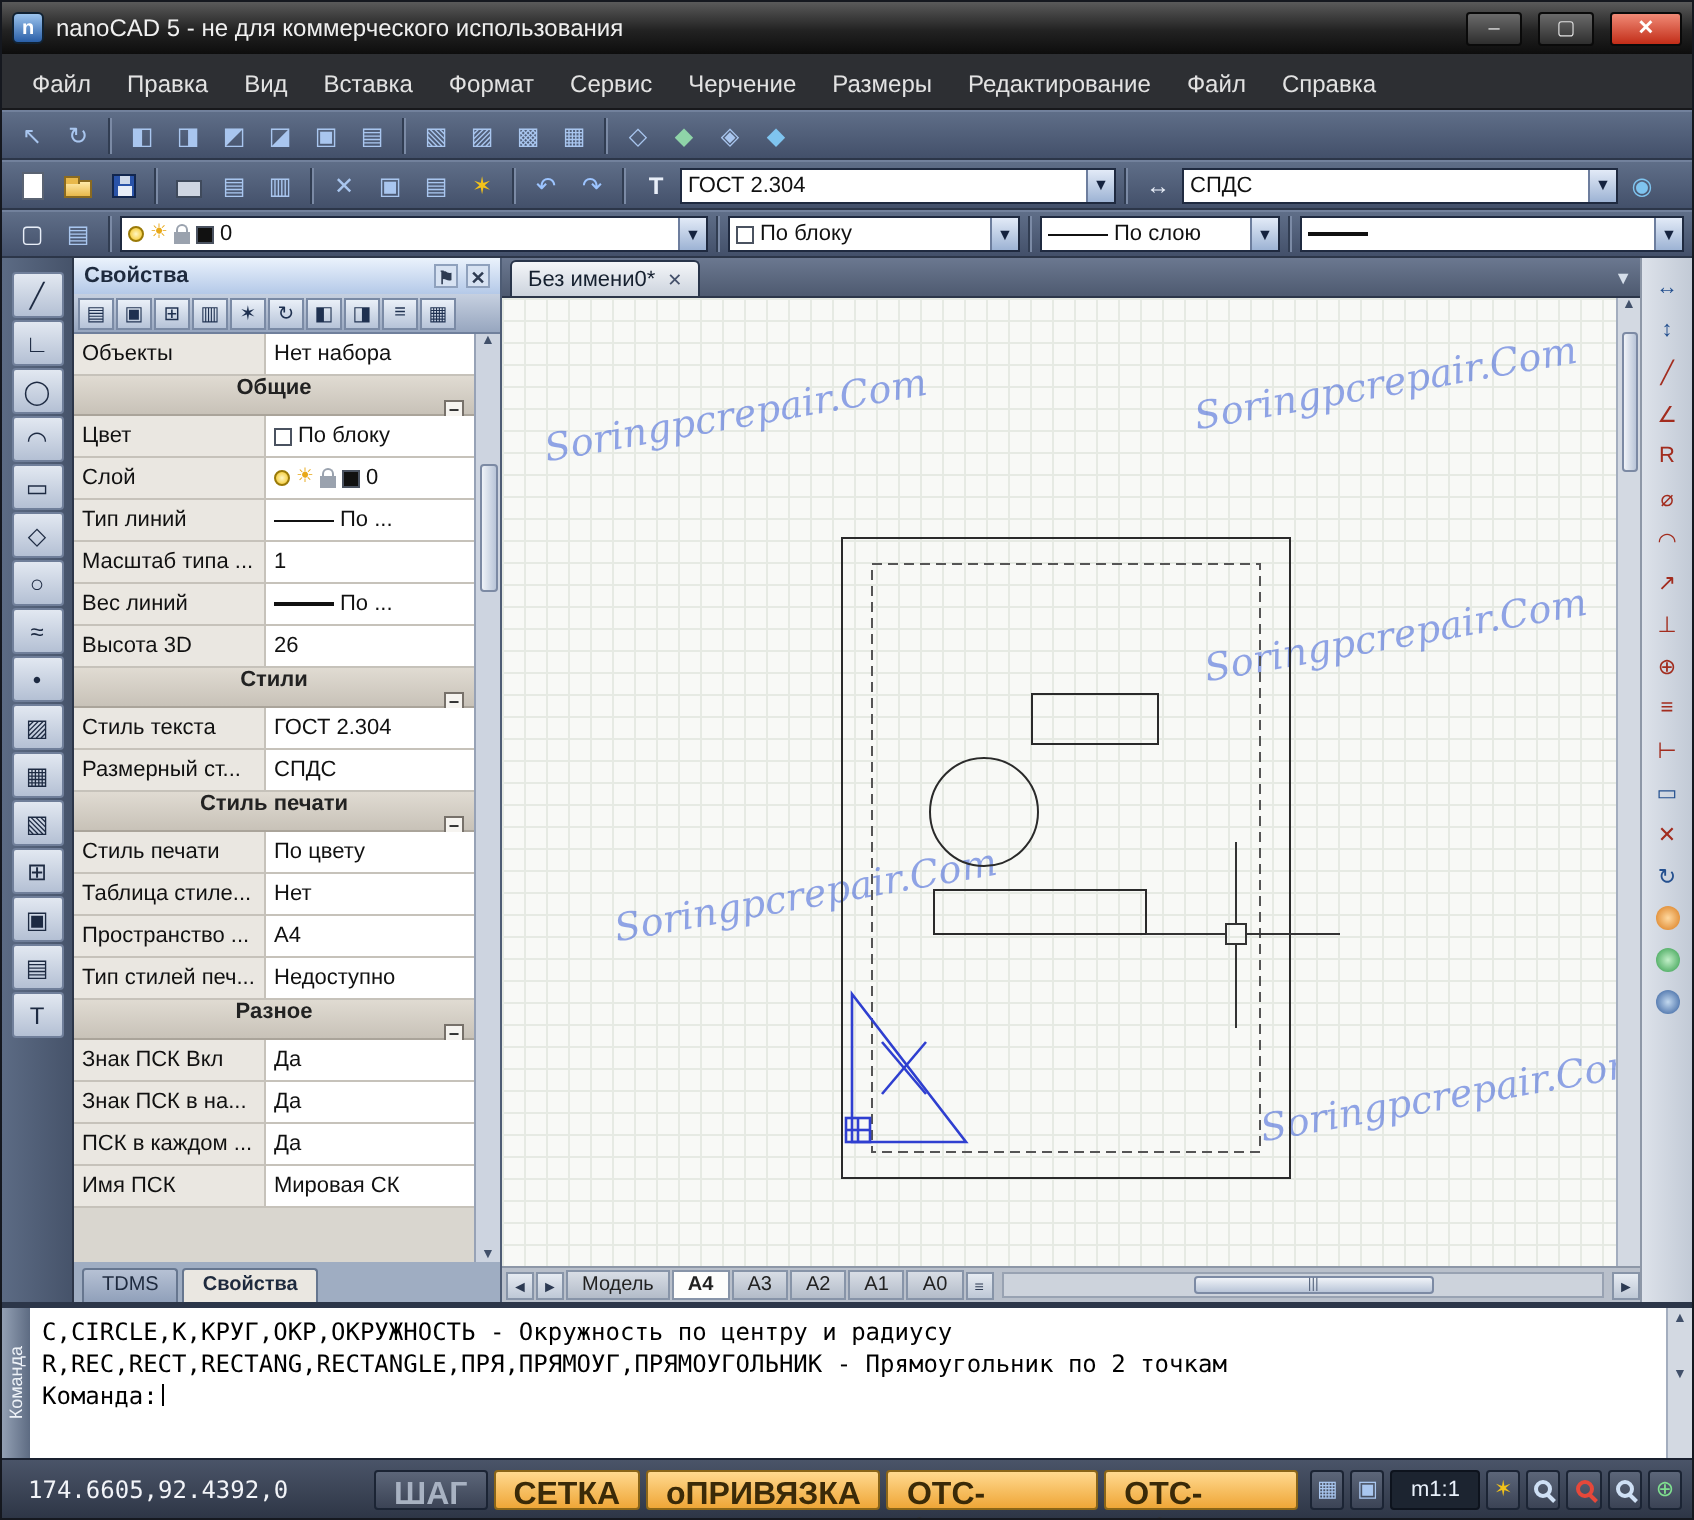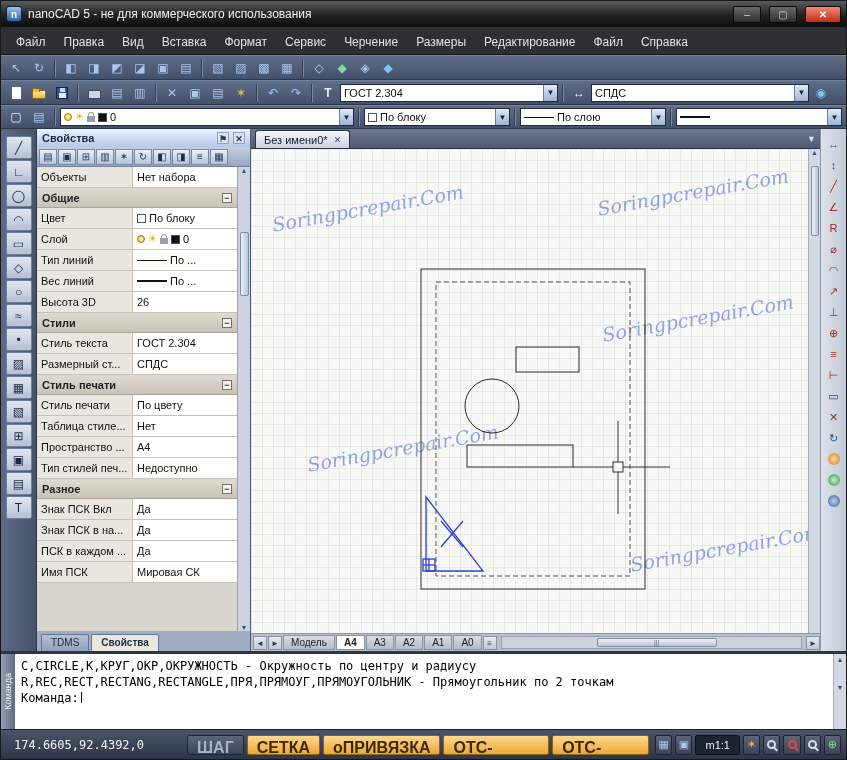--- a/index.html
+++ b/index.html
@@ -54,21 +54,21 @@
   .props-header { height:18px; flex:0 0 18px; background:linear-gradient(#eaf2fc,#b4c9e8); display:flex; align-items:center; font-size:11px; font-weight:bold; color:#1e2a3e; padding:0 5px; gap:4px; }
   .props-header .sp { flex:1; }
   .hico { width:12px; height:12px; font-size:9px; line-height:12px; text-align:center; color:#2e3b52; border:1px solid #8fa1bd; background:#d7e2f2; }
   .props-iconbar { height:20px; flex:0 0 20px; display:flex; align-items:center; gap:1px; padding:0 2px; background:linear-gradient(#c6d0e0,#97a6bf); border-bottom:1px solid #70809c; }
   .pico { width:18px; height:16px; border:1px solid #7a8aa5; background:linear-gradient(#eaf0f8,#b6c3d8); font-size:10px; color:#1e3050; display:flex; align-items:center; justify-content:center; }
   .props-body { flex:1; display:flex; min-height:0; background:#d9d6cf; }
   .pgrid { flex:1; font-size:11px; color:#111; overflow:hidden; }
   .prow { display:flex; height:21px; border-bottom:1px solid #c6c2ba; background:#eae7e1;justify-content:center; }
   .plabel { width:96px; padding:4px 4px 0; border-right:1px solid #c6c2ba; white-space:nowrap; overflow:hidden; }
   .pval { flex:1; background:#fff; padding:0 4px; display:flex; align-items:center; gap:3px; white-space:nowrap; overflow:hidden; }
-  .psection { display:flex; height:20px; align-items:center; background:linear-gradient(#e0dbd2,#c8c2b8); border-bottom:1px solid #aaa49a; font-weight:bold; font-size:11px; padding:0 5px; color:#222; }
+  .psection { display:flex; height:20px; align-items:center; background:linear-gradient(#e0dbd2,#c8c2b8); border-bottom:1px solid #aaa49a; font-weight:bold; font-size:11px; padding:0 5px; color:#222;flex-direction:column; }
   .psection .minus { margin-left:auto; width:10px; height:10px; border:1px solid #77716a; background:#f6f4f0; font-size:9px; line-height:8px; text-align:center; color:#333; }
   .pscroll { flex:0 0 13px; background:#cdd4e0; border-left:1px solid #97a2b6; display:flex; flex-direction:column; align-items:center; font-size:7px; color:#41506a; }
   .pthumb { width:9px; height:64px; margin-top:58px; background:linear-gradient(90deg,#eef2f8,#b9c5d8); border:1px solid #7c8aa4; border-radius:2px; }
   .props-tabs { height:20px; flex:0 0 20px; display:flex; align-items:flex-end; padding:0 0 0 4px; gap:2px; background:#9fadc2; }
   .ptab { height:17px; padding:2px 9px; font-size:10px; color:#1e2a3e; background:linear-gradient(#b6c1d4,#90a0ba); border:1px solid #66768f; border-bottom:none; border-radius:2px 2px 0 0; }
   .ptab.active { background:#eae7e1; font-weight:bold; }
 
   
   .center { flex:1; display:flex; flex-direction:column; min-width:0; min-height:0; }
   .doctabs { height:20px; flex:0 0 20px; background:linear-gradient(#6b7890,#4e5a70); display:flex; align-items:flex-end; padding-left:4px; border-bottom:1px solid #2c3649; }
@@ -219,21 +219,21 @@
       <span>0</span>
       <span class="arrow">▼</span>
     </div>
     <div class="tsep"></div>
     <div class="combo" style="width:146px">
       <span class="swatch"></span>
       <span>По блоку</span>
       <span class="arrow">▼</span>
     </div>
     <div class="tsep"></div>
-    <div class="combo" style="width:146px">
+    <div class="combo" style="width:120px">
       <span class="linesample"></span>
       <span>По слою</span>
       <span class="arrow">▼</span>
     </div>
     <div class="tsep"></div>
     <div class="combo" style="flex:1">
       <span class="linesample thick"></span>
       <span class="arrow">▼</span>
     </div>
   </div>
@@ -304,20 +304,24 @@
               <span class="swatch" style="background:#111"></span>
               <span>0</span>
             </div>
           </div>
           <div class="prow">
             <div class="plabel">Тип линий</div>
             <div class="pval">
               <span class="linesample"></span>
               <span>По ...</span>
             </div>
+          </div>
+          <div class="prow">
+            <div class="plabel">Масштаб типа ...</div>
+            <div class="pval">1</div>
           </div>
           <div class="prow">
             <div class="plabel">Вес линий</div>
             <div class="pval">
               <span class="linesample thick"></span>
               <span>По ...</span>
             </div>
           </div>
           <div class="prow">
             <div class="plabel">Высота 3D</div>

